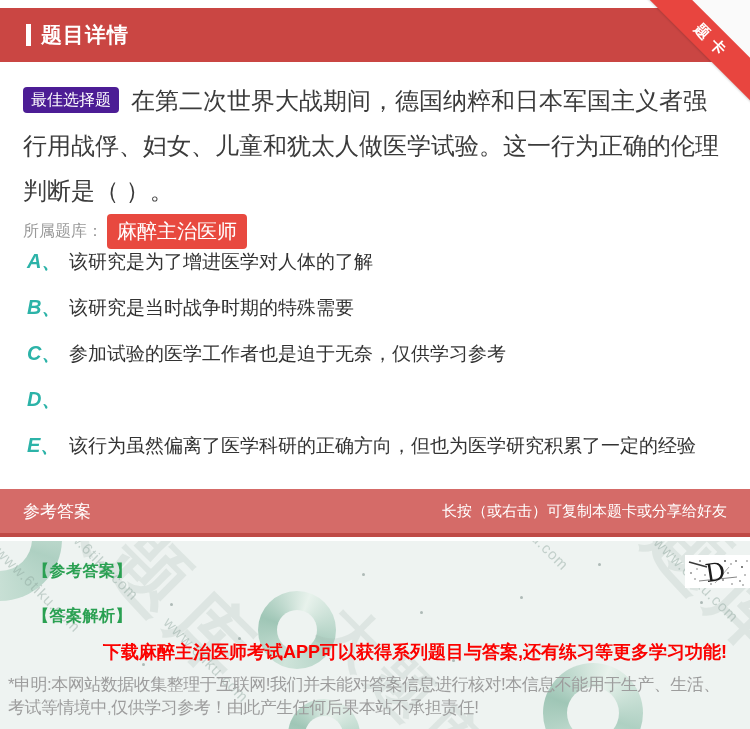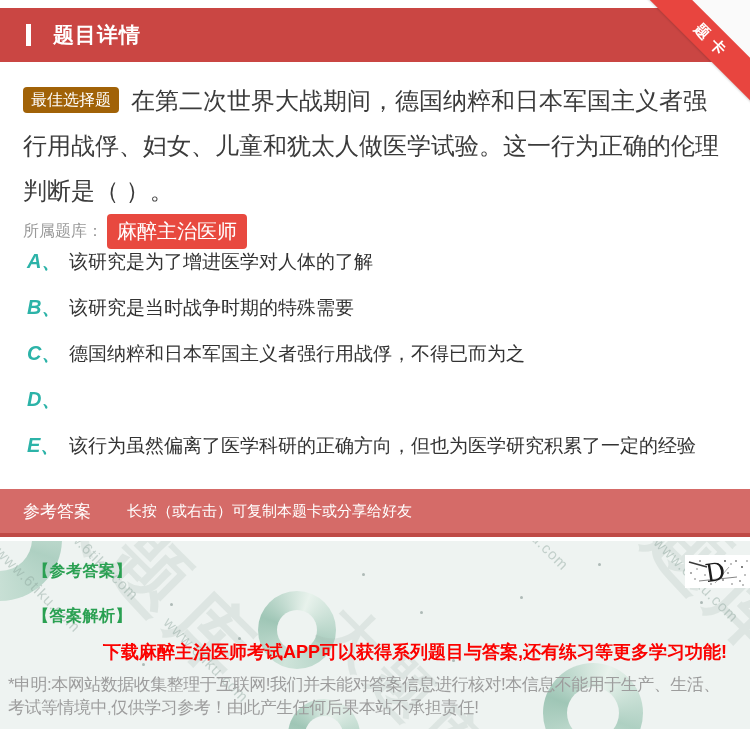--- a/index.html
+++ b/index.html
@@ -2,53 +2,53 @@
 <html><head>
 <meta charset="utf-8">
 <style>
   * { margin:0; padding:0; box-sizing:border-box; }
   html,body { background:#fff; }
   body { font-family:"Liberation Sans","DejaVu Sans",sans-serif; }
   .page { position:relative; width:750px; height:729px; background:#fff; overflow:hidden; margin:0 auto; }
 
   
   .header { position:absolute; top:8px; left:0; right:0; height:54px; background:#ca4643;
-            display:flex; align-items:center; padding-left:26px;gap:12px; }
+            display:flex; align-items:center; padding-left:26px; }
   .header-mark { width:5px; height:22px; background:#fff; margin-right:10px; }
   .header-title { color:#fff; font-size:21px; font-weight:bold; letter-spacing:1px; }
 
   .corner-white { position:absolute; top:0; right:0; width:82px; height:82px; background:#fafafa;
                   clip-path:polygon(0 0,100% 0,100% 100%); z-index:2; }
   .ribbon-fold { position:absolute; top:60px; right:0; width:16px; height:20px; background:#a83833;
                  clip-path:polygon(100% 0,100% 100%,0 55%); z-index:2; }
   .ribbon { position:absolute; top:24px; right:-45px; width:170px; height:30px; background:#e8453f;
             transform:rotate(45deg); display:flex; align-items:center; justify-content:center;
             z-index:3; color:#fff; font-size:15px; font-weight:bold; letter-spacing:7px;
             text-indent:7px; cursor:pointer; box-shadow:0 1px 2px rgba(0,0,0,.15); }
 
   
   .q-block { position:absolute; top:78px; left:23px; right:20px; }
   .q-text { font-size:24px; line-height:45px; color:#3b3b3b; }
-  .q-badge { display:inline-block; font-size:16px; line-height:20px; background:#a16207; color:#fff;
+  .q-badge { display:inline-block; font-size:16px; line-height:20px; background:#4c1d95; color:#fff;
              padding:3px 8px; border-radius:4px; margin-right:12px; vertical-align:4px; font-weight:normal; }
   .bank-row { margin-top:1px; display:flex; align-items:center; }
   .bank-label { font-size:16px; color:#9a9a9a; }
   .bank-tag { display:inline-block; background:#e8493f; color:#fff; font-size:20px; padding:4px 10px;
               border-radius:4px; margin-left:4px; cursor:pointer; }
 
   
   .options { position:absolute; top:250px; left:27px; right:20px; list-style:none; }
   .option { display:flex; align-items:flex-start; margin-bottom:23px; font-size:19px; color:#333;
             line-height:23px; }
   .opt-letter { color:#2cb3a8; font-style:italic; font-weight:bold; font-size:20px; width:42px;
                 flex-shrink:0; }
 
   
   .answer-bar { position:absolute; top:489px; left:0; right:0; height:48px; background:#d56b68;
-                border-bottom:4px solid #bf4a46; display:flex; 
+                border-bottom:4px solid #bf4a46; display:flex; justify-content:space-between;
                 align-items:center; padding:0 23px; color:#fff; }
   .answer-bar .left { font-size:17px; }
   .answer-bar .right { font-size:15px;margin-left:36px; }
 
   
   .answer-section { position:absolute; top:541px; left:0; right:0; bottom:0; background:#eef3f1;
                     overflow:hidden; }
   .wm { position:absolute; inset:0; z-index:1; pointer-events:none; }
   .donut { position:absolute; border-radius:50%;
            background:conic-gradient(from 200deg,#cfe4da,#9fc6b6,#e8f2ec,#aed0c2,#cfe4da); }
@@ -94,21 +94,21 @@
     <li class="option">
       <span class="opt-letter">A、</span>
       <span>该研究是为了增进医学对人体的了解</span>
     </li>
     <li class="option">
       <span class="opt-letter">B、</span>
       <span>该研究是当时战争时期的特殊需要</span>
     </li>
     <li class="option">
       <span class="opt-letter">C、</span>
-      <span>德国纳粹和日本军国主义者强行用战俘，不得已而为之</span>
+      <span>参加试验的医学工作者也是迫于无奈，仅供学习参考</span>
     </li>
     <li class="option">
       <span class="opt-letter">D、</span>
     </li>
     <li class="option">
       <span class="opt-letter">E、</span>
       <span>该行为虽然偏离了医学科研的正确方向，但也为医学研究积累了一定的经验</span>
     </li>
   </ul>
 

